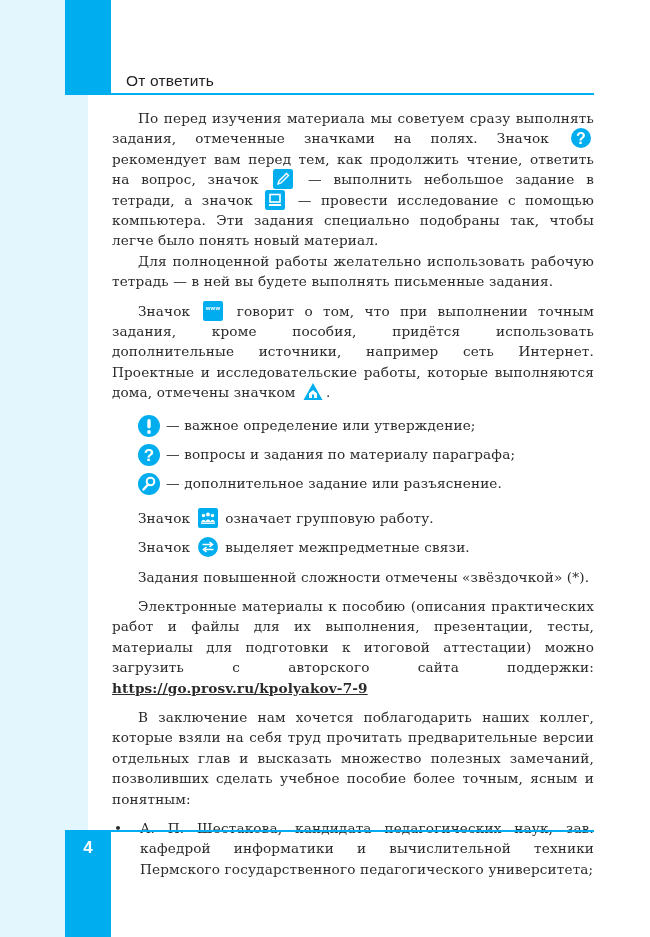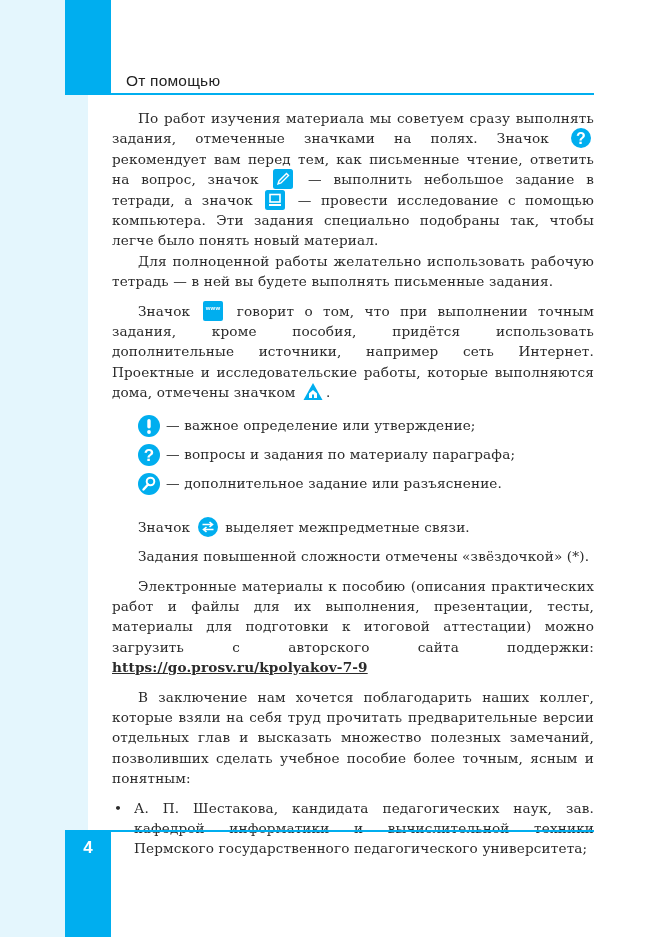--- a/index.html
+++ b/index.html
@@ -20,39 +20,39 @@
   .content p { margin:0; text-align:justify; text-indent:26px; }
   .gap { height:9px; }
   .gap-s { height:3px; }
   .ico { display:inline-block; vertical-align:-5px; width:20px; height:20px; margin:0 3px; }
   .ico svg { width:20px; height:20px; display:block; }
   .legend-row { display:flex; align-items:flex-start; margin-left:26px; height:26px; }
   .legend-row .ico { margin:0 6px 0 0; width:22px; height:22px; }
   .legend-row .ico svg { width:22px; height:22px; }
   .url { font-weight:bold;text-decoration:underline; }
   ul.thanks { margin:0; padding:0; list-style:none; }
-  ul.thanks li { position:relative; padding-left:22px; text-align:justify; }
+  ul.thanks li { position:relative; padding-left:28px; text-align:justify; }
   ul.thanks li::before { content:"•"; position:absolute; left:2px; top:0; }
 </style>
 </head>
 <body>
 
 <div class="margin-tint"></div>
 <div class="top-bar"></div>
 <div class="header-rule"></div>
-<div class="running-head">От помощью</div>
+<div class="running-head">От ответить</div>
 
 <div class="content">
   <p>
-    <span>По работ изучения материала мы советуем сразу выполнять задания, отмеченные значками на полях. Значок</span>
+    <span>По перед изучения материала мы советуем сразу выполнять задания, отмеченные значками на полях. Значок</span>
     <span class="ico"><svg viewBox="0 0 20 20">
           <circle cx="10" cy="10" r="10" fill="#00aeef"></circle>
           <text x="10" y="15.5" text-anchor="middle" font-family="Liberation Sans, sans-serif" font-weight="bold" font-size="16" fill="#fff">?</text>
         </svg></span>
-    <span>рекомендует вам перед тем, как письменные чтение, ответить на вопрос, значок</span>
+    <span>рекомендует вам перед тем, как продолжить чтение, ответить на вопрос, значок</span>
     <span class="ico"><svg viewBox="0 0 20 20">
           <rect width="20" height="20" rx="2.5" fill="#00aeef"></rect>
           <path d="M5 15 L6 12 L13.5 4.5 L15.5 6.5 L8 14 Z" fill="none" stroke="#fff" stroke-width="1.4"></path>
         </svg></span>
     <span>— выполнить небольшое задание в тетради, а значок</span>
     <span class="ico"><svg viewBox="0 0 20 20">
           <rect width="20" height="20" rx="2.5" fill="#00aeef"></rect>
           <rect x="5" y="4.5" width="10" height="7.5" fill="none" stroke="#fff" stroke-width="1.6"></rect>
           <rect x="4" y="14" width="12" height="2" fill="#fff"></rect>
         </svg></span>
@@ -100,20 +100,34 @@
     <span class="ico">
         <svg viewBox="0 0 22 22">
           <circle cx="11" cy="11" r="11" fill="#00aeef"></circle>
           <circle cx="12.5" cy="8.5" r="3.8" fill="none" stroke="#fff" stroke-width="2"></circle>
           <path d="M10 11.5 L5.5 16.5" stroke="#fff" stroke-width="2.4" stroke-linecap="round"></path>
         </svg>
       </span>
     <span>— дополнительное задание или разъяснение.</span>
   </div>
   <div class="gap"></div>
+  <p>
+    <span>Значок</span>
+    <span class="ico"><svg viewBox="0 0 20 20">
+          <rect width="20" height="20" rx="2" fill="#00aeef"></rect>
+          <circle cx="10" cy="6.5" r="2" fill="#fff"></circle>
+          <circle cx="5.5" cy="7.5" r="1.7" fill="#fff"></circle>
+          <circle cx="14.5" cy="7.5" r="1.7" fill="#fff"></circle>
+          <path d="M7 14 Q10 8.5 13 14 Z" fill="#fff"></path>
+          <path d="M3 14 Q5.5 9.5 8 14 Z" fill="#fff"></path>
+          <path d="M12 14 Q14.5 9.5 17 14 Z" fill="#fff"></path>
+          <rect x="3" y="14.5" width="14" height="1.4" fill="#fff"></rect>
+        </svg></span>
+    <span>означает групповую работу.</span>
+  </p>
   <div class="gap"></div>
   <p>
     <span>Значок</span>
     <span class="ico"><svg viewBox="0 0 20 20">
           <circle cx="10" cy="10" r="10" fill="#00aeef"></circle>
           <path d="M4.5 7.5 H14 M11.5 5 L14.5 7.5 L11.5 10" fill="none" stroke="#fff" stroke-width="1.6"></path>
           <path d="M15.5 12.5 H6 M8.5 10 L5.5 12.5 L8.5 15" fill="none" stroke="#fff" stroke-width="1.6"></path>
         </svg></span>
     <span>выделяет межпредметные связи.</span>
   </p>

